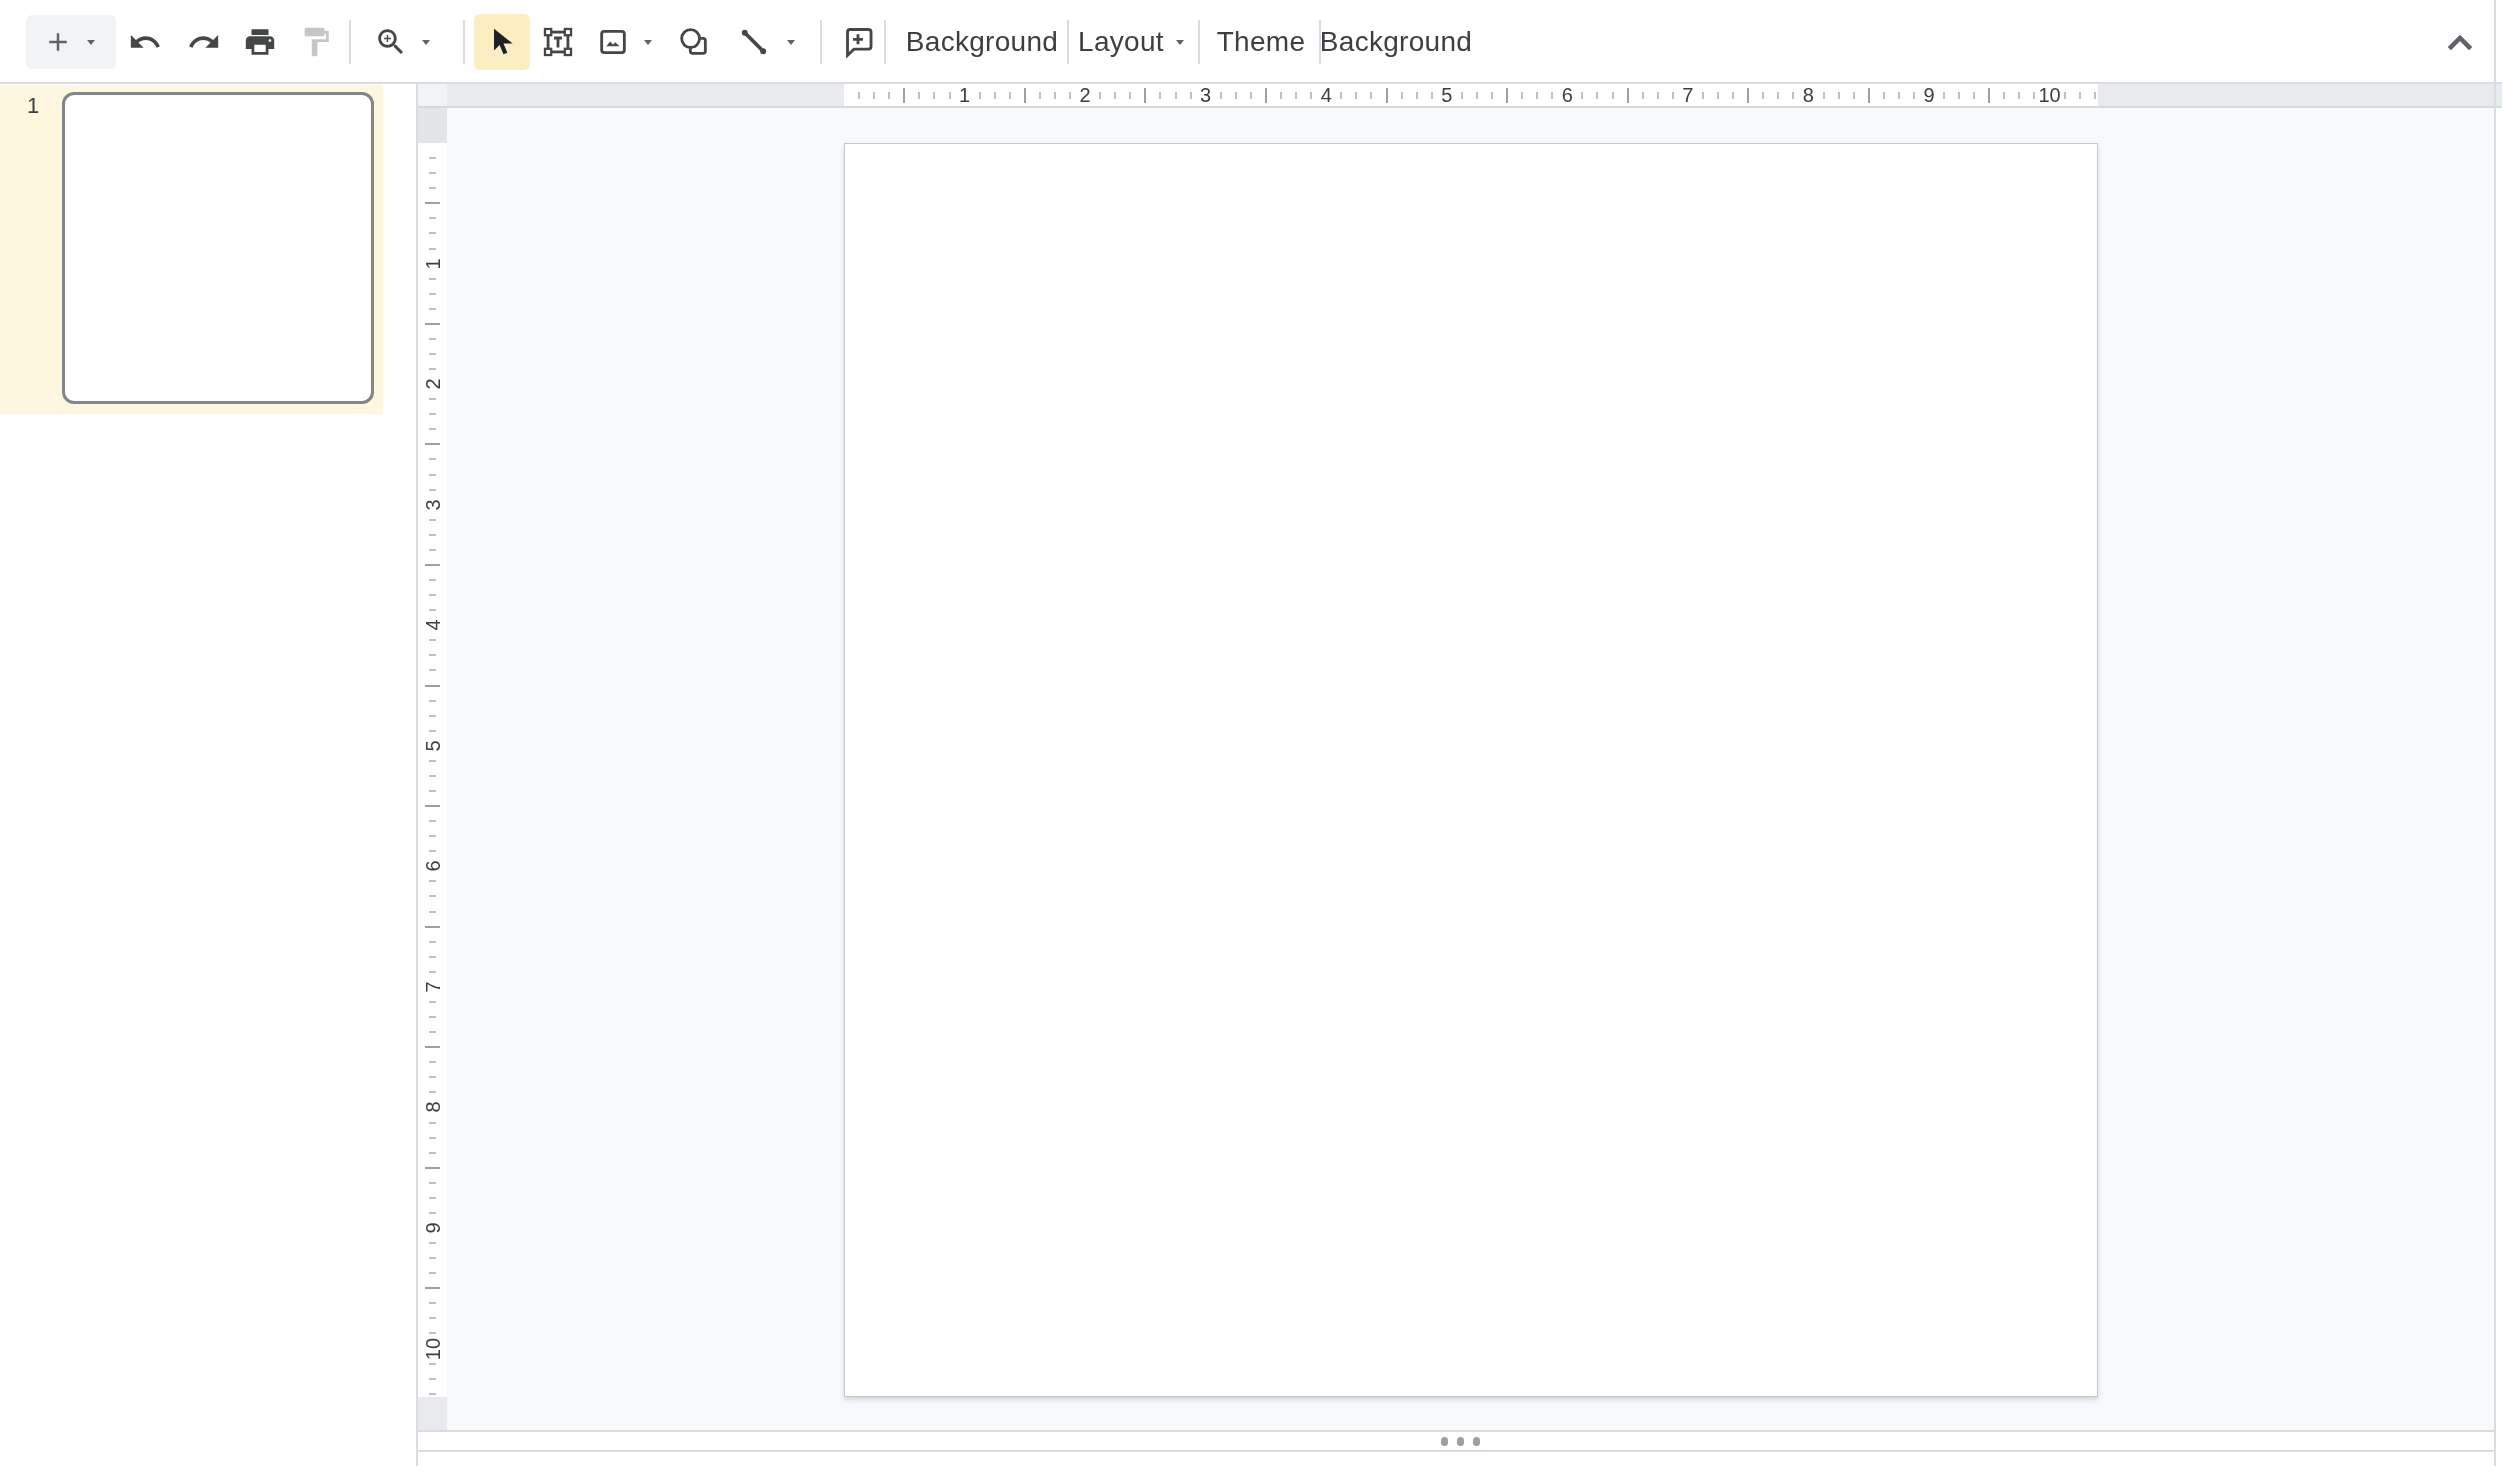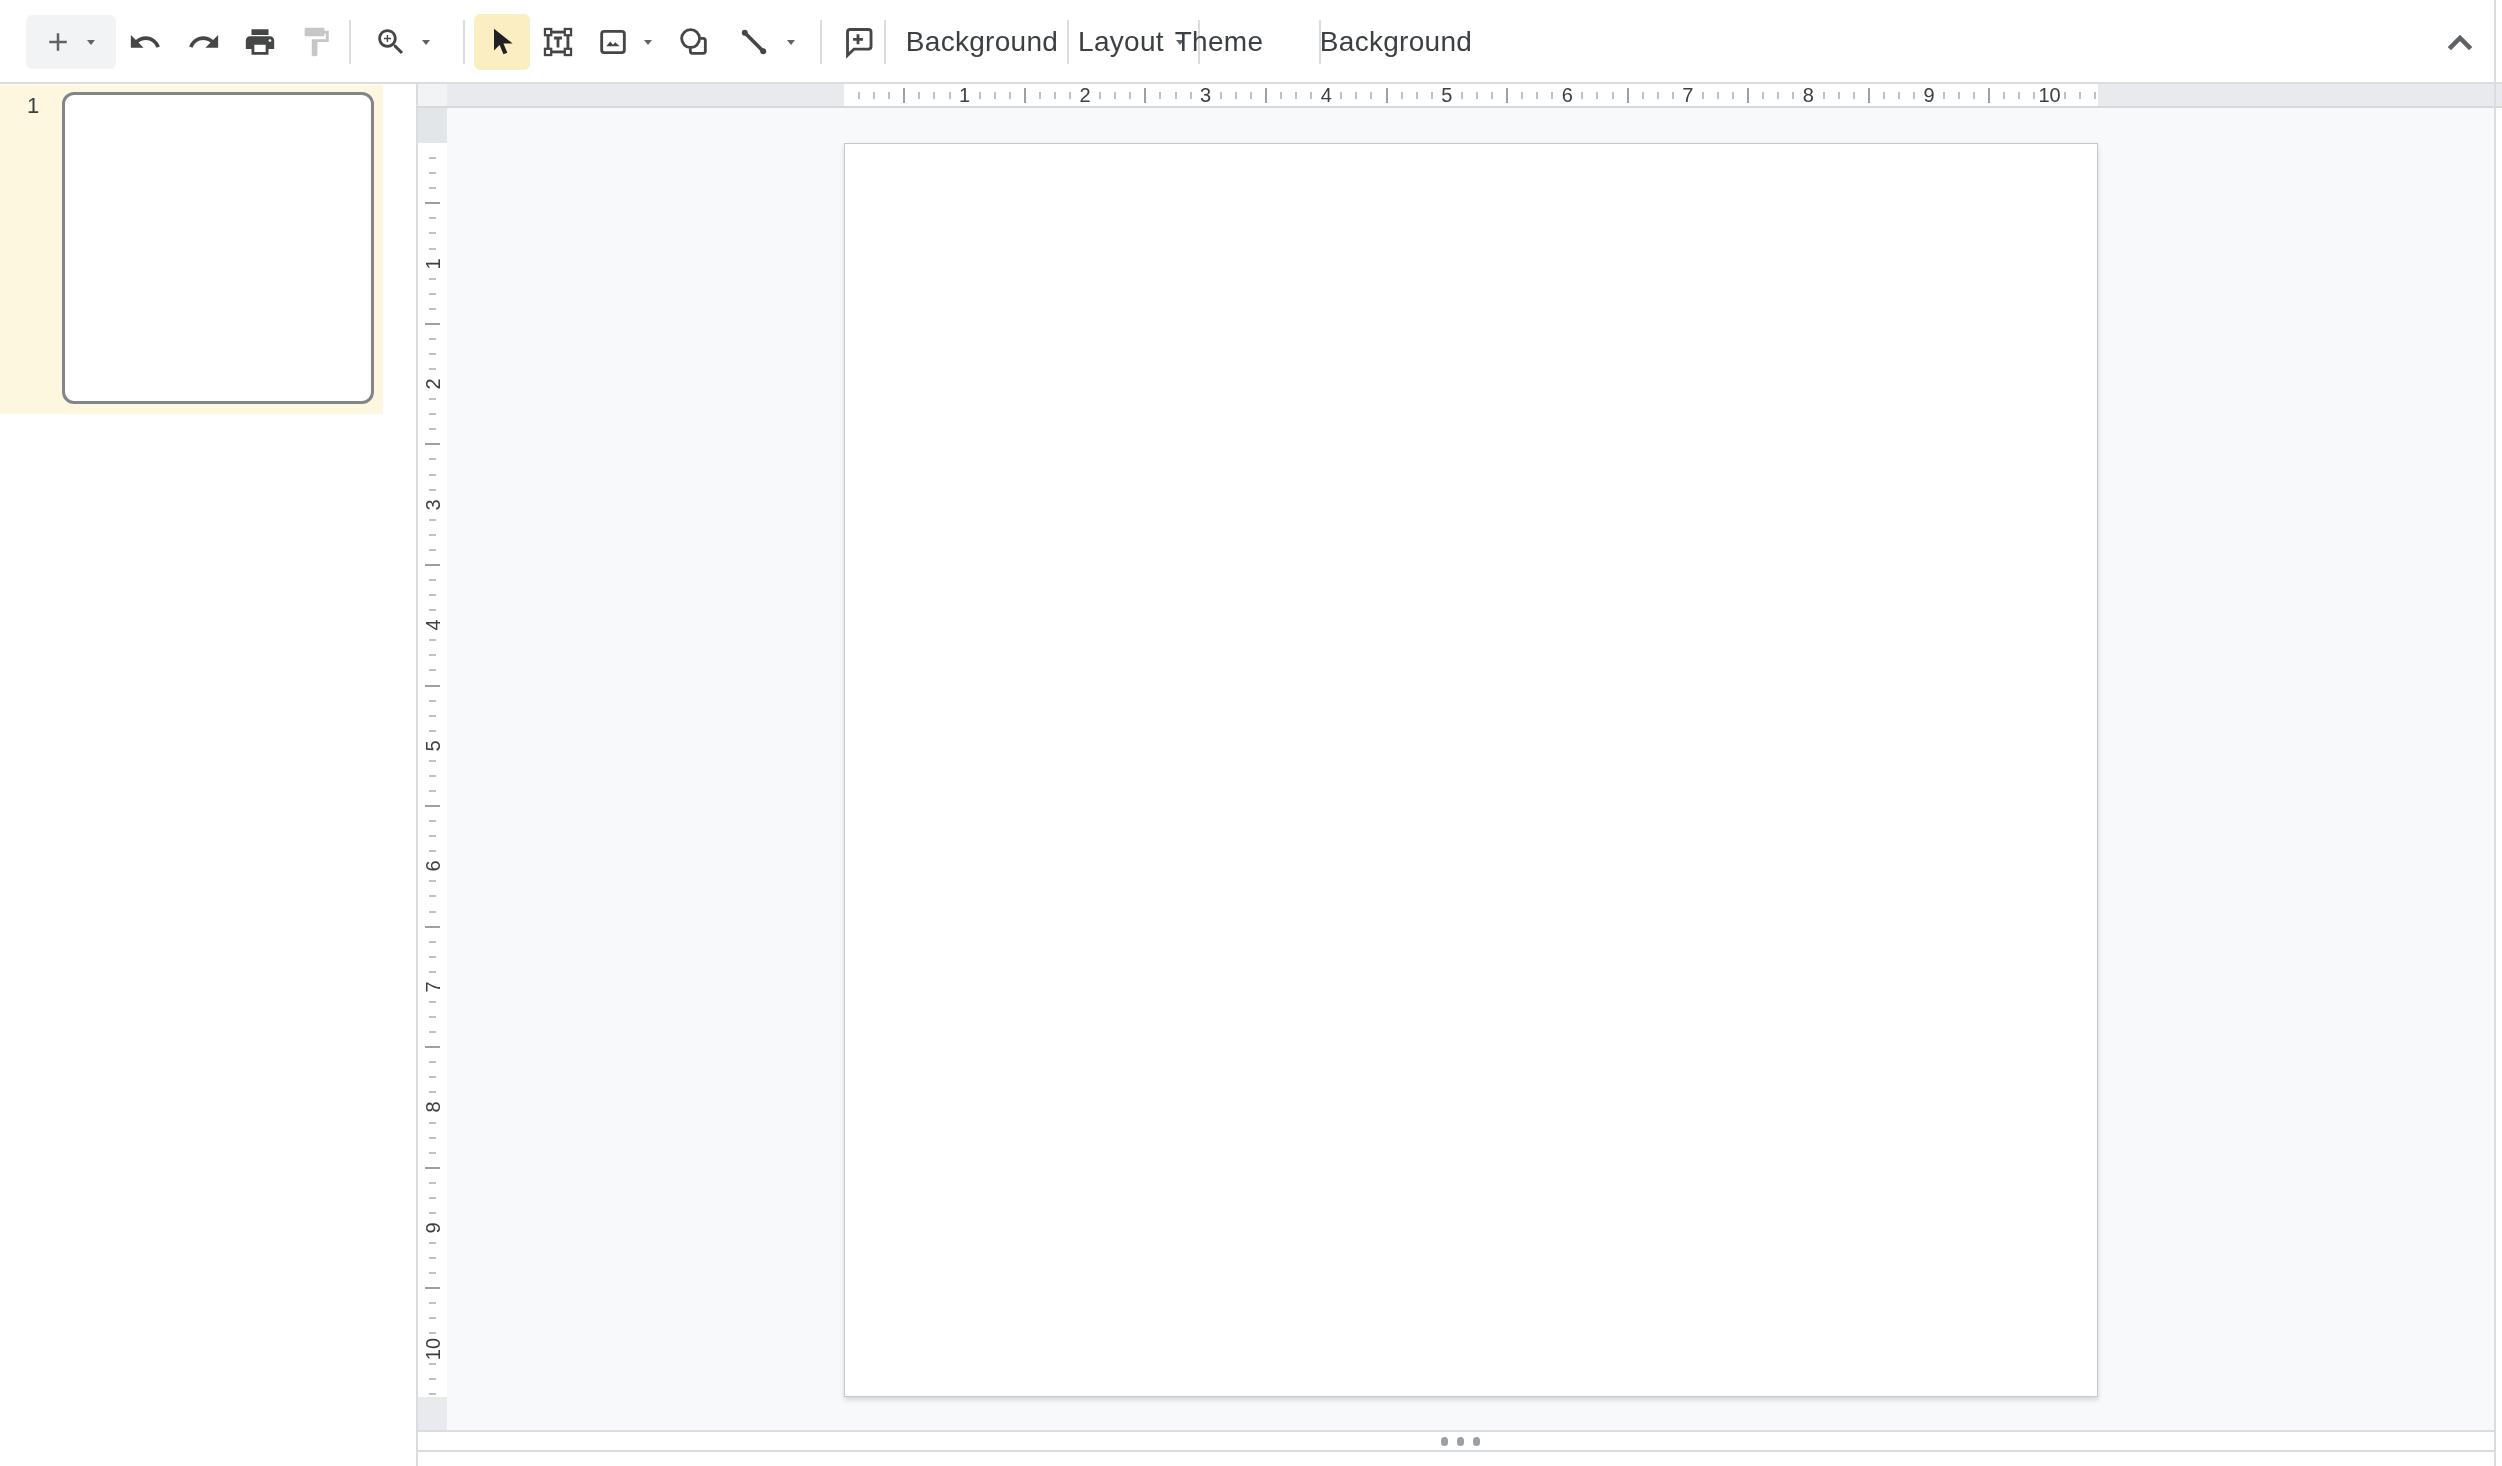--- a/index.html
+++ b/index.html
@@ -226,21 +226,21 @@
       <span>Layout</span>
       <span>
         <svg width="16" height="16" viewBox="0 0 16 16">
             <path fill="#5F6368" d="M4 6h8l-4 5z"></path>
           </svg>
       </span>
     </div>
 
     <div class="sep" style="left:1198px;"></div>
 
-    <div class="tb menu-btn" style="left:1169px;width:100px;">
+    <div class="tb menu-btn" style="left:1211px;width:100px;">
       <span>Theme</span>
     </div>
 
     <div class="sep" style="left:1319px;"></div>
 
     <div class="tb menu-btn" style="left:1327px;width:138px;">
       <span>Background</span>
     </div>
 
     <div class="tb" id="btn-collapse">

